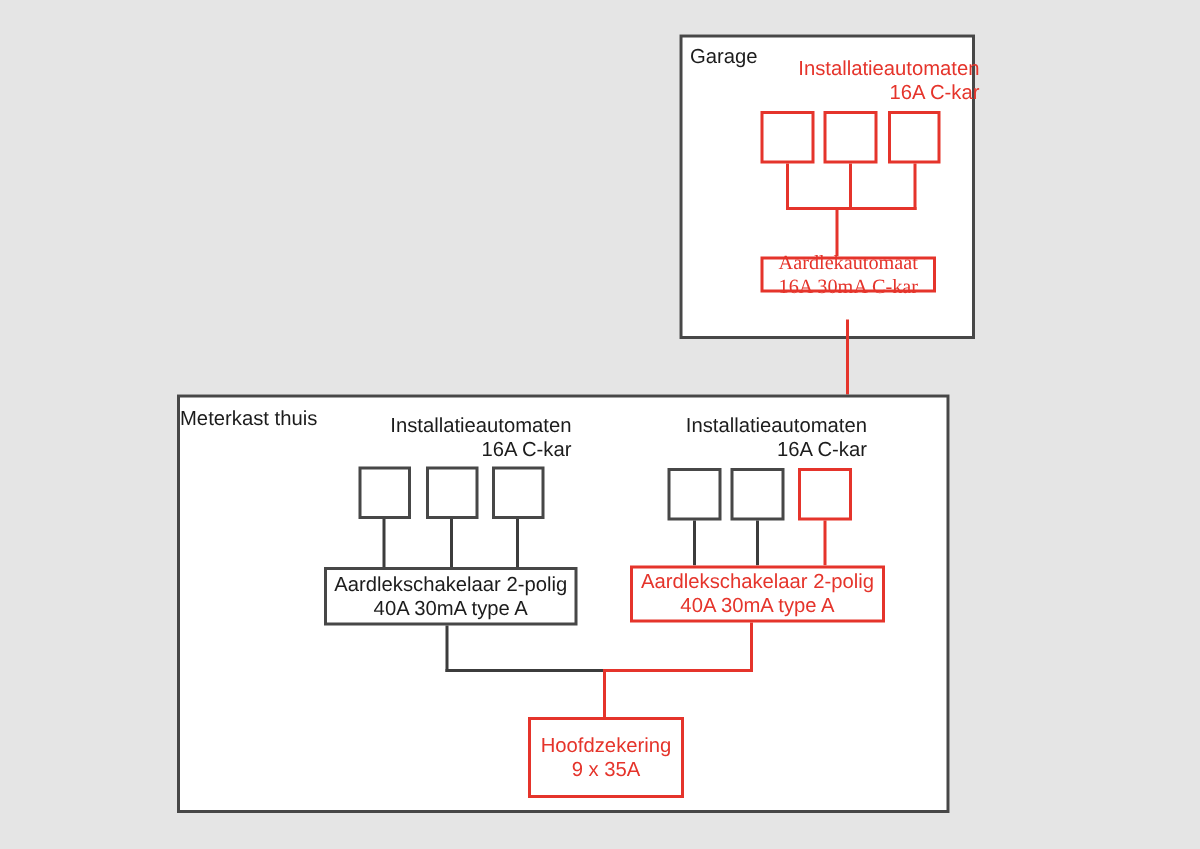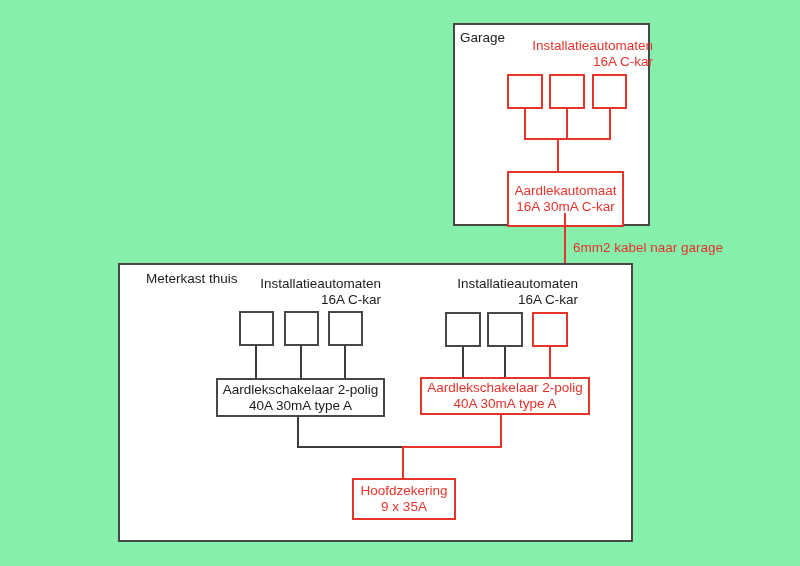--- a/index.html
+++ b/index.html
@@ -1,17 +1,17 @@
 <!DOCTYPE html>
 <html><head>
 <meta charset="utf-8">
 <style>
   html,body{margin:0;padding:0;background:#ffffff;}
   #canvas{
-    position:relative;width:800px;height:566px;background:#86efac;
+    position:relative;width:800px;height:566px;background:#e5e5e5;
     font-family:"Liberation Sans","DejaVu Sans",sans-serif;
     color:#1c1c1c;overflow:hidden;
   }
   .box{position:absolute;box-sizing:border-box;background:#ffffff;}
   .outline-dark{border:2px solid #474747;}
   .outline-red{border:2px solid #e5342b;}
   .line{position:absolute;}
   .line.dark{background:#3c3c3c;}
   .line.red{background:#e5342b;}
   .lbl{position:absolute;font-size:13.5px;line-height:16px;white-space:nowrap;}
@@ -39,33 +39,32 @@
   <div class="box outline-red" style="left:507px;top:74px;width:36px;height:35px;"></div>
   <div class="box outline-red" style="left:549px;top:74px;width:36px;height:35px;"></div>
   <div class="box outline-red" style="left:592px;top:74px;width:35px;height:35px;"></div>
 
   <div class="line red" style="left:524px;top:109px;width:2px;height:31px;"></div>
   <div class="line red" style="left:566px;top:109px;width:2px;height:31px;"></div>
   <div class="line red" style="left:609px;top:109px;width:2px;height:31px;"></div>
   <div class="line red" style="left:524px;top:138px;width:87px;height:2px;"></div>
   <div class="line red" style="left:557px;top:139px;width:2px;height:32px;"></div>
 
-  <div class="boxlabel box outline-red red-text" style="left:507px;top:171px;width:117px;height:56px;">
+  <div class="boxlabel box outline-red red-text" style="left:507px;top:171px;width:117px;height:24px;font-family:Liberation Serif, serif;">
     <div>Aardlekautomaat</div>
     <div>16A 30mA C-kar</div>
   </div>
 
   <div class="line red" style="left:564px;top:213px;width:2px;height:85px;"></div>
   <div class="line red" style="left:550px;top:297px;width:16px;height:2px;"></div>
   <div class="line red" style="left:549px;top:297px;width:2px;height:16px;"></div>
-  <div class="lbl red-text" style="left:573px;top:240px;">6mm2 kabel naar garage</div>
 
   <div class="box outline-dark" style="left:118px;top:263px;width:515px;height:279px;"></div>
 
-  <div class="lbl" style="left:146px;top:271px;">Meterkast thuis</div>
+  <div class="lbl" style="left:120px;top:271px;">Meterkast thuis</div>
 
   <div class="lbl center" style="left:221px;top:276px;width:160px;">
     <div>Installatieautomaten</div>
     <div>16A C-kar</div>
   </div>
 
   <div class="box outline-dark" style="left:239px;top:311px;width:35px;height:35px;"></div>
   <div class="box outline-dark" style="left:284px;top:311px;width:35px;height:35px;"></div>
   <div class="box outline-dark" style="left:328px;top:311px;width:35px;height:35px;"></div>
 
@@ -97,18 +96,18 @@
   <div class="boxlabel box outline-red red-text" style="left:420px;top:377px;width:170px;height:38px;">
     <div>Aardlekschakelaar 2-polig</div>
     <div>40A 30mA type A</div>
   </div>
 
   <div class="line red" style="left:500px;top:415px;width:2px;height:33px;"></div>
   <div class="line red" style="left:402px;top:446px;width:100px;height:2px;"></div>
 
   <div class="line red" style="left:402px;top:446px;width:2px;height:32px;"></div>
 
-  <div class="boxlabel box outline-red red-text" style="left:352px;top:478px;width:104px;height:42px;">
+  <div class="boxlabel box outline-red red-text" style="left:352px;top:478px;width:104px;height:54px;">
     <div>Hoofdzekering</div>
     <div>9 x 35A</div>
   </div>
 
 </div>
 
 </body></html>

